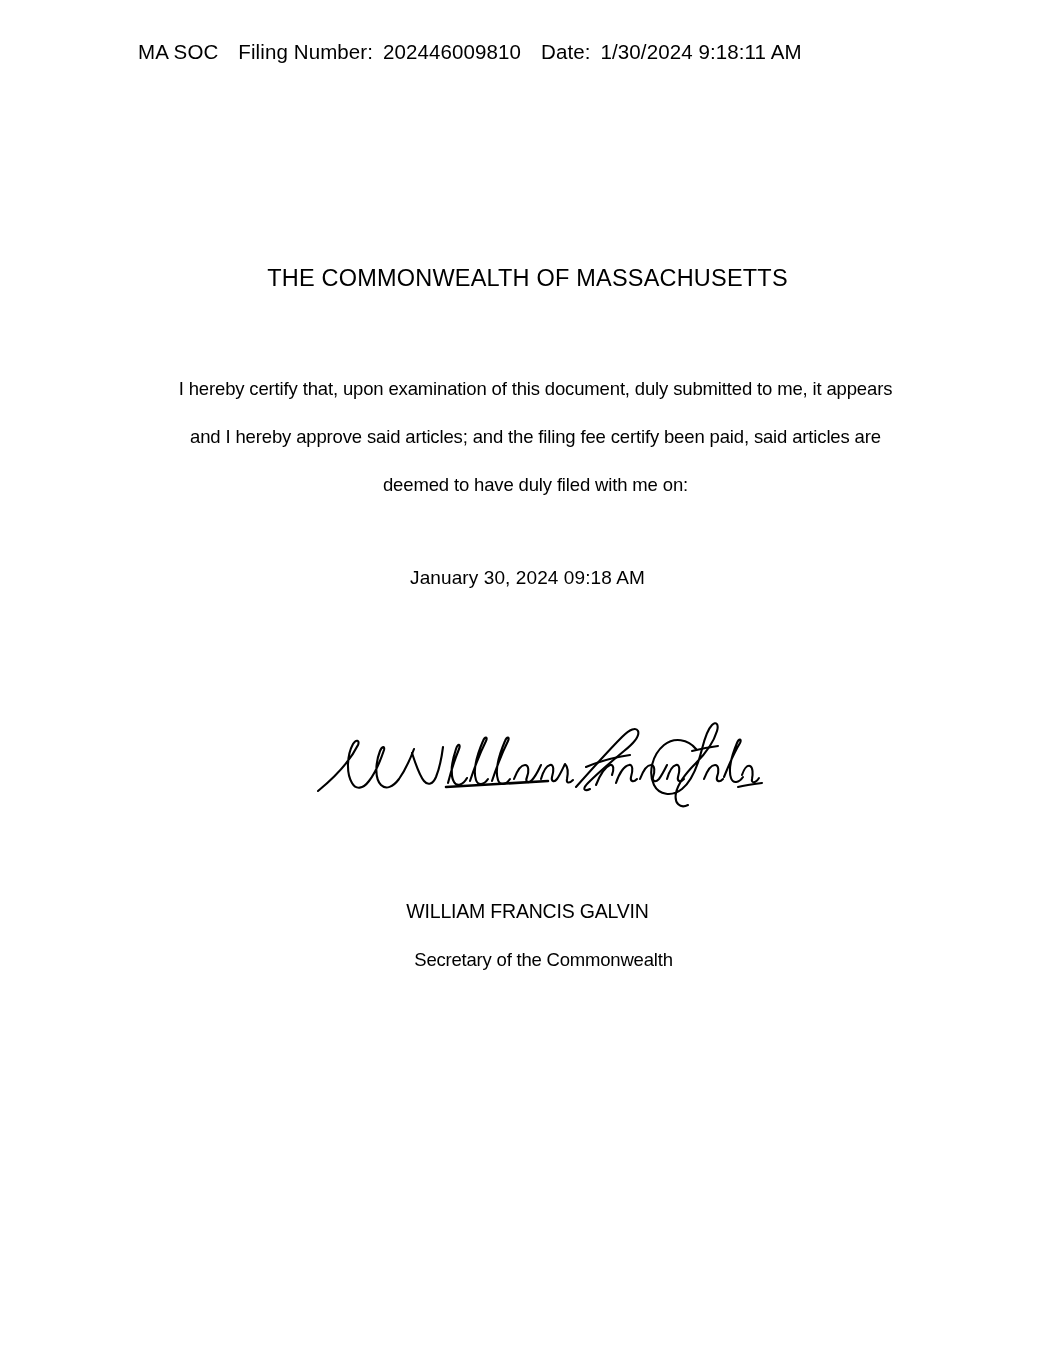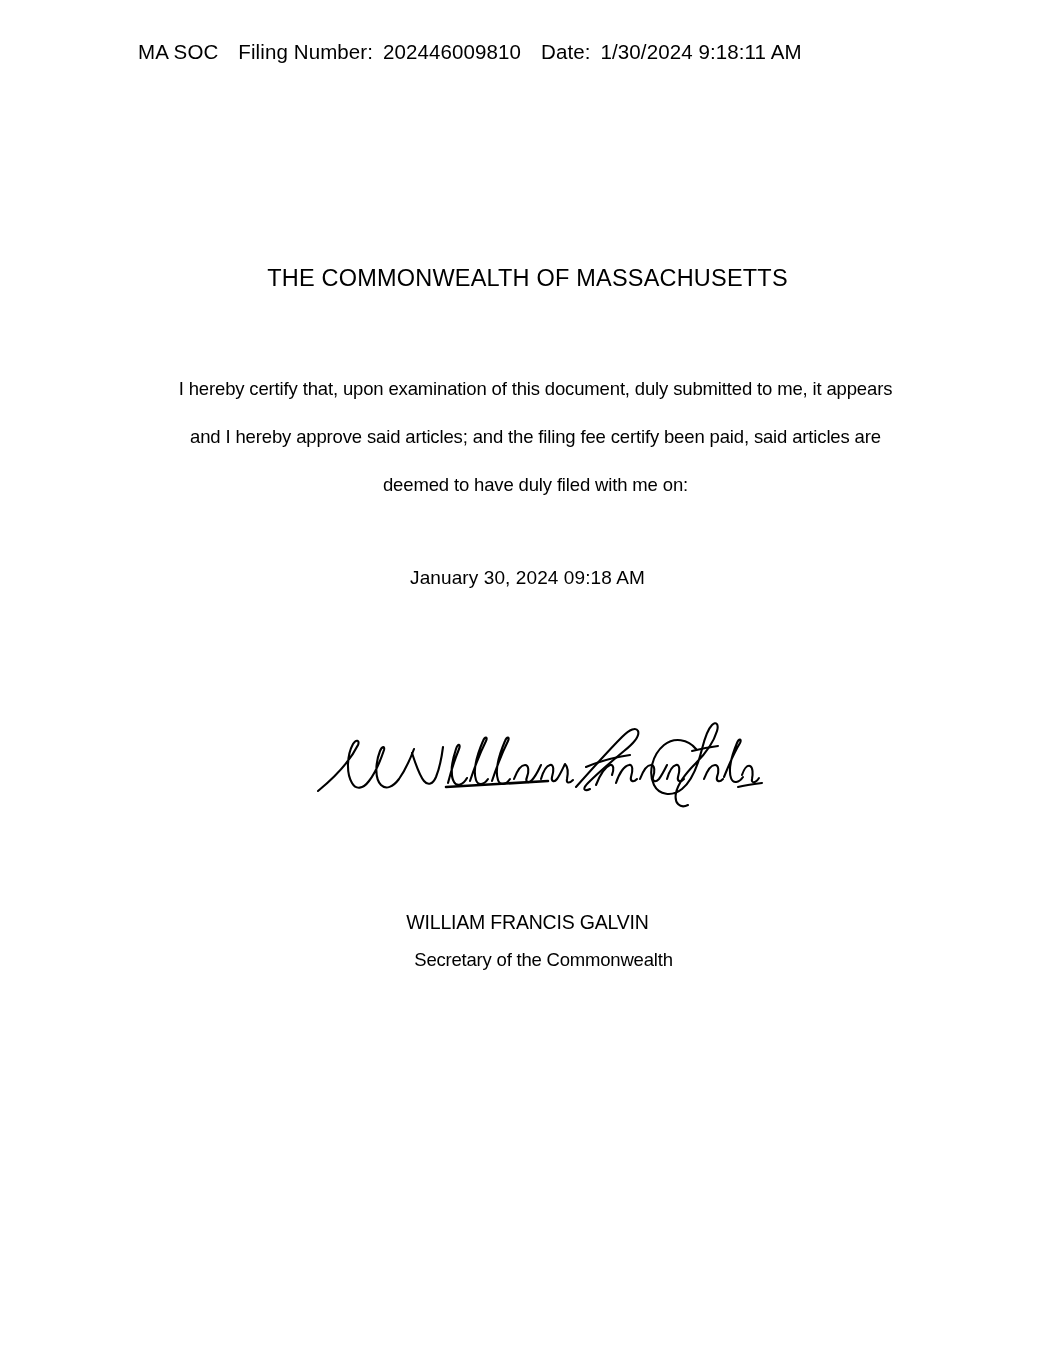--- a/index.html
+++ b/index.html
@@ -81,21 +81,20 @@
   }
 
   .signer-name {
     position: absolute;
     top: 900px;
     left: 0;
     width: 1055px;
     text-align: center;
     font-size: 19.5px;
     letter-spacing: -0.2px;
-    margin-top: 11px;
   }
   .signer-title {
     position: absolute;
     top: 949px;
     left: 0;
     width: 1055px;
     text-align: center;
     font-size: 18.5px;
     letter-spacing: -0.2px;
     padding-left: 16px;

